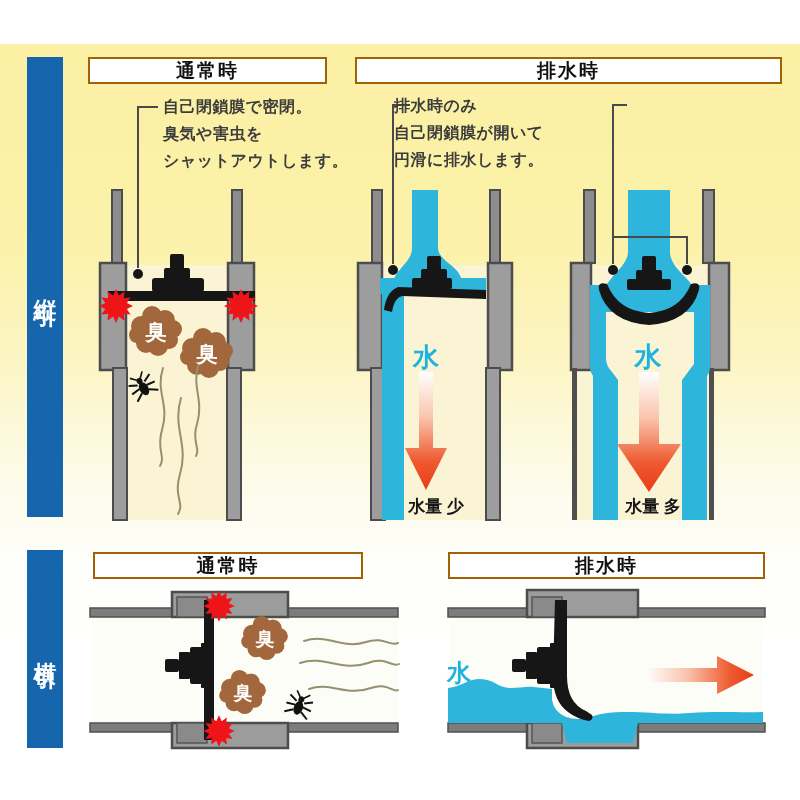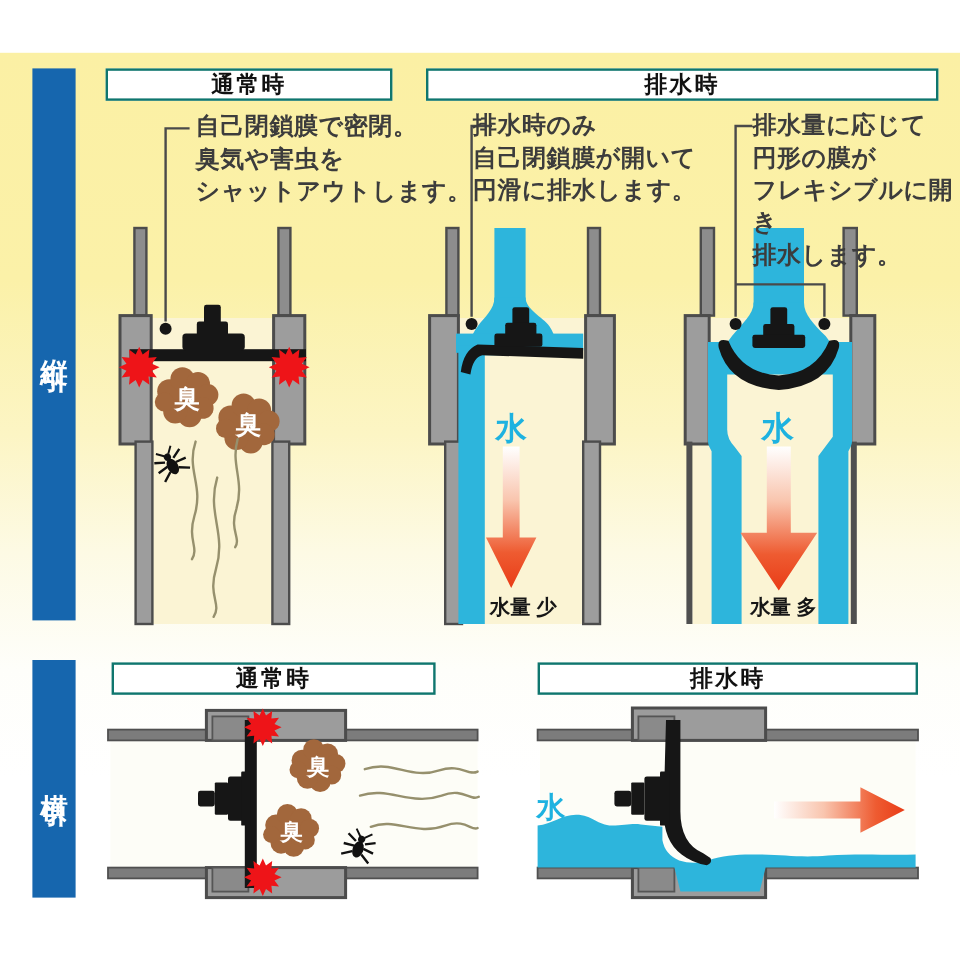--- a/index.html
+++ b/index.html
@@ -16,30 +16,30 @@
     position:absolute;left:27px;width:36px;background:#1666ae;
     display:flex;align-items:center;justify-content:center;
   }
   .side-bar .vtext{
     writing-mode:vertical-rl;text-orientation:upright;
     color:#ffffff;font-size:23px;font-weight:bold;letter-spacing:6px;line-height:1;
   }
   .bar-vertical{top:57px;height:460px;}
   .bar-horizontal{top:550px;height:198px;}
   .hdr{
-    position:absolute;height:27px;background:#ffffff;border:2px solid #0f766e;
+    position:absolute;height:27px;background:#ffffff;border:2px solid #a16207;
     box-sizing:border-box;display:flex;align-items:center;justify-content:center;
     font-size:19px;font-weight:bold;color:#111111;letter-spacing:2px;
   }
   .hdr-v-normal{left:88px;top:57px;width:239px;}
   .hdr-v-drain{left:355px;top:57px;width:427px;}
   .hdr-h-normal{left:93px;top:552px;width:270px;}
   .hdr-h-drain{left:448px;top:552px;width:317px;}
   .anno{
-    position:absolute;font-size:20px;font-weight:bold;color:#3c3c3c;
+    position:absolute;font-size:16px;font-weight:bold;color:#3c3c3c;
     line-height:27px;white-space:pre-line;letter-spacing:0.5px;
   }
   .anno-sealed{left:163px;top:93px;}
   .anno-small{left:394px;top:92px;}
   .anno-large{left:627px;top:92px;}
   svg.diagram-layer{position:absolute;left:0;top:0;width:800px;height:800px;}
 </style>
 </head>
 <body>
 
@@ -237,18 +237,14 @@
   <div class="hdr hdr-v-drain">排水時</div>
   <div class="hdr hdr-h-normal">通常時</div>
   <div class="hdr hdr-h-drain">排水時</div>
 
   <div class="anno anno-sealed">自己閉鎖膜で密閉。
 臭気や害虫を
 シャットアウトします。</div>
   <div class="anno anno-small">排水時のみ
 自己閉鎖膜が開いて
 円滑に排水します。</div>
-  <div class="anno anno-large">排水量に応じて
-円形の膜が
-フレキシブルに開き
-排水します。</div>
 
 </div>
 
 </body></html>

